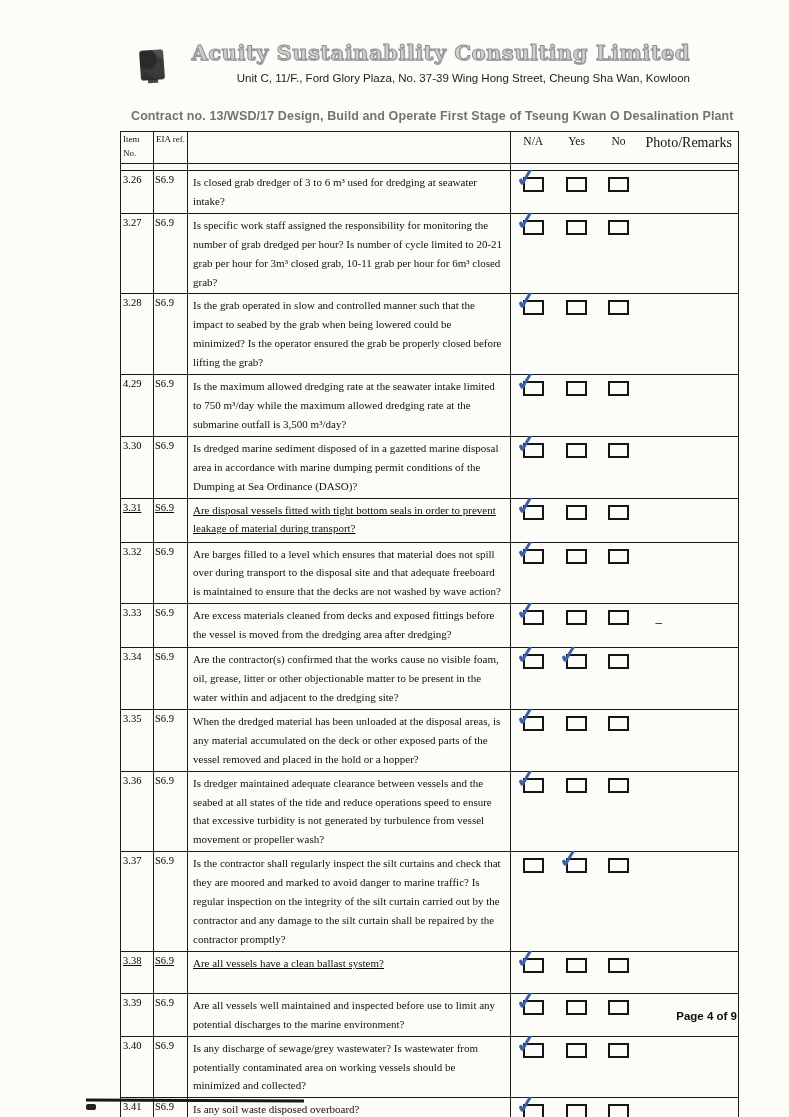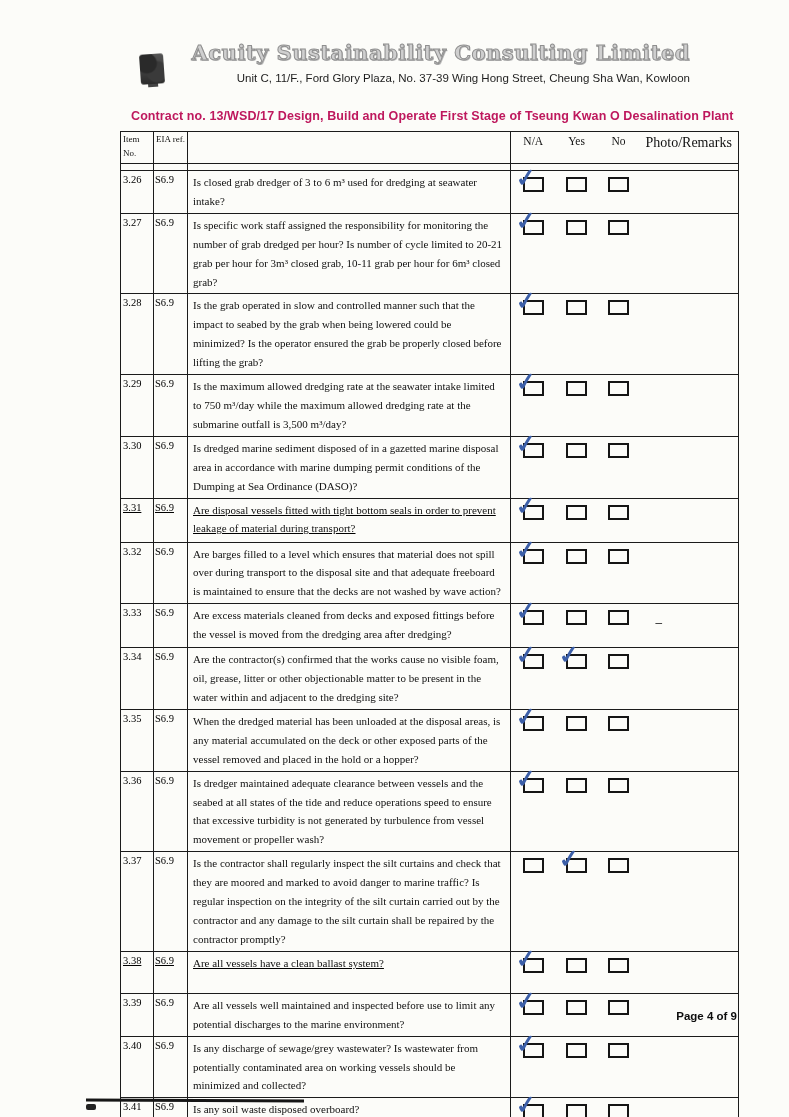--- a/index.html
+++ b/index.html
@@ -1,36 +1,36 @@
 <!DOCTYPE html>
 <html><head>
 <meta charset="utf-8">
 <style>
   *{box-sizing:border-box;margin:0;padding:0}
   html,body{width:789px;height:1117px}
   body{background:#e9e9e6;font-family:"Liberation Serif",serif;position:relative;overflow:hidden}
   .page{position:absolute;inset:0;background:#fcfcf9}
 
   
-  .header{position:absolute;top:40px;left:140px;right:99px;display:flex;align-items:flex-end}
+  .header{position:absolute;top:40px;left:140px;right:99px;display:flex;align-items:center}
   .seal{width:24px;height:30px;margin-top:6px;border-radius:3px;transform:rotate(-4deg);
         background:
           radial-gradient(circle at 30% 30%, #2a2a2a 0 35%, transparent 40%),
           radial-gradient(circle at 70% 60%, #3a3a3a 0 40%, transparent 46%),
           linear-gradient(#555,#2b2b2b);
         box-shadow:0 10px 0 -7px #444;filter:blur(.3px)}
   .head-text{flex:1;text-align:right}
   .company{font-family:"DejaVu Serif",serif;font-size:21px;font-weight:700;letter-spacing:.5px;
            color:#cfcfcf;-webkit-text-stroke:1px #8f8f8f;text-shadow:1px 1px 0 #bdbdbd}
   .address{margin-top:7px;font-family:"Liberation Sans",sans-serif;font-size:11.5px;color:#1d1d1d}
   .contact{margin-top:3px;font-family:"Liberation Sans",sans-serif;font-size:11.5px;color:#1d1d1d}
 
   
   .doc-title{position:absolute;top:109px;left:131px;font-family:"Liberation Sans",sans-serif;
-             font-weight:bold;font-size:12.5px;color:#be185d;letter-spacing:.1px}
+             font-weight:bold;font-size:12.5px;color:#737373;letter-spacing:.1px}
 
   
   table{position:absolute;top:131px;left:120px;width:618px;border-collapse:collapse;table-layout:fixed;background:transparent}
   col.c-item{width:33px}col.c-eia{width:34px}col.c-q{width:323px}
   col.c-na{width:45px}col.c-yes{width:42px}col.c-no{width:42px}col.c-rem{width:99px}
   th,td{border:1px solid #1b1b1b;vertical-align:top;padding:0;font-weight:normal;text-align:left}
   th.cb-h,td.cb-cell{border-left:none;border-right:none}
   th.rem-h,td.remarks-cell{border-left:none;border-right:1px solid #1b1b1b}
   thead tr.labels{height:32px}
   thead tr.spacer{height:7px}
@@ -126,21 +126,21 @@
         <tr style="height: 60px;">
           <td class="item-cell">3.28</td>
           <td class="eia-cell">S6.9</td>
           <td class="q-cell">Is the grab operated in slow and controlled manner such that the impact to seabed by the grab when being lowered could be minimized? Is the operator ensured the grab be properly closed before lifting the grab?</td>
           <td class="cb-cell"><span class="cb-wrap"><span class="checkbox"></span><span class="tick" style="color: rgb(60, 95, 168);">✓</span></span></td>
           <td class="cb-cell"><span class="cb-wrap"><span class="checkbox"></span></span></td>
           <td class="cb-cell"><span class="cb-wrap"><span class="checkbox"></span></span></td>
           <td class="remarks-cell"></td>
         </tr>
         <tr style="height: 44px;">
-          <td class="item-cell">3.29</td>
+          <td class="item-cell">4.29</td>
           <td class="eia-cell">S6.9</td>
           <td class="q-cell">Is the maximum allowed dredging rate at the seawater intake limited to 750 m³/day while the maximum allowed dredging rate at the submarine outfall is 3,500 m³/day?</td>
           <td class="cb-cell"><span class="cb-wrap"><span class="checkbox"></span><span class="tick" style="color: rgb(60, 95, 168);">✓</span></span></td>
           <td class="cb-cell"><span class="cb-wrap"><span class="checkbox"></span></span></td>
           <td class="cb-cell"><span class="cb-wrap"><span class="checkbox"></span></span></td>
           <td class="remarks-cell"></td>
         </tr>
         <tr style="height: 57px;">
           <td class="item-cell">3.30</td>
           <td class="eia-cell">S6.9</td>

